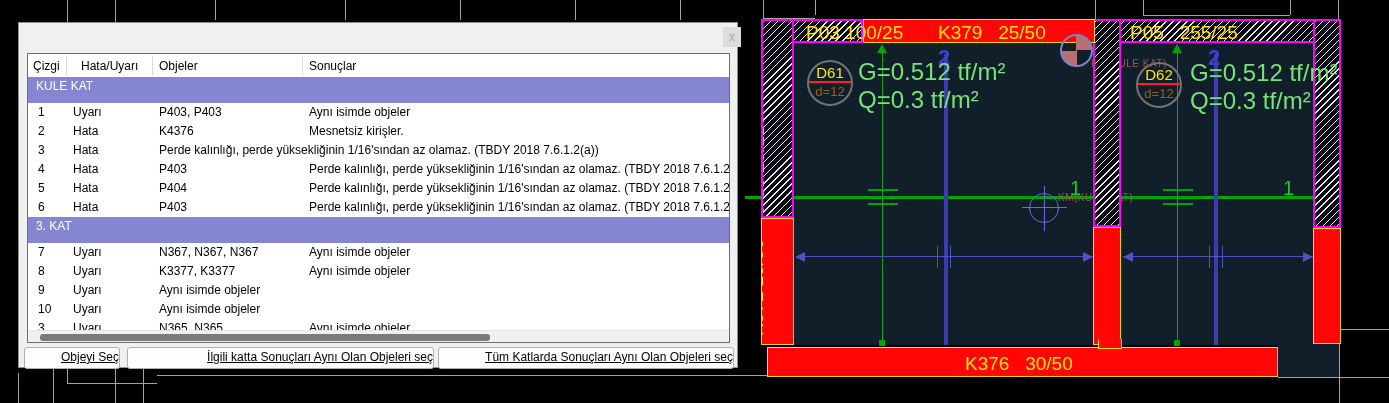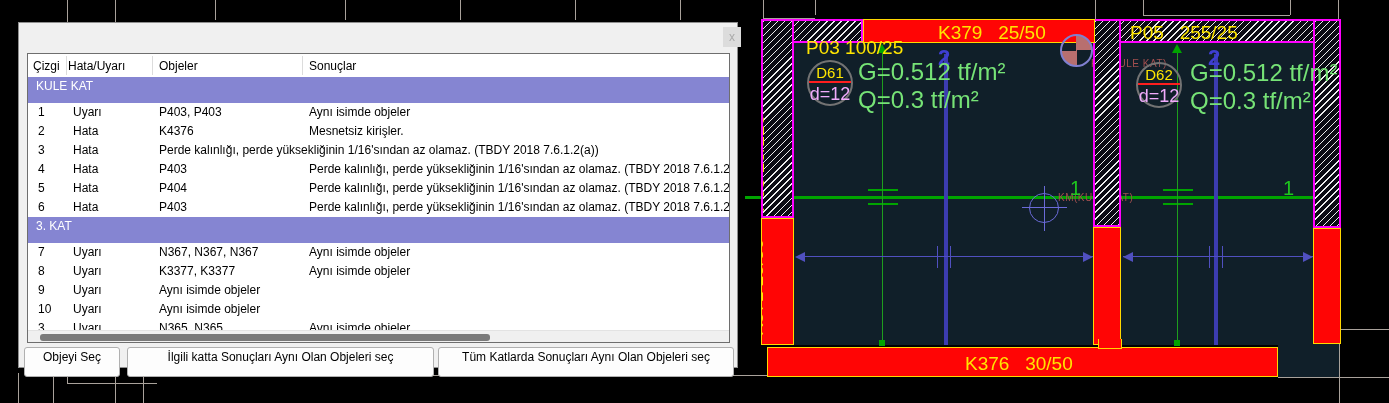--- a/index.html
+++ b/index.html
@@ -16,21 +16,21 @@
            border:1px solid #ffd800;overflow:hidden;}
   .hlabel{position:absolute;z-index:11;color:#ffe600;font-size:19px;white-space:pre;}
   .vlabel{position:absolute;left:5px;bottom:6px;transform-origin:0 100%;
           transform:rotate(-90deg);white-space:pre;color:#ffe600;font-size:19px;z-index:11;}
   .loadtxt{position:absolute;z-index:12;color:#76e376;font-size:24px;white-space:pre;}
   .dcircle{position:absolute;width:46px;height:46px;border:2px solid #737373;border-radius:50%;
            z-index:12;box-sizing:border-box;}
   .dtop{height:50%;display:flex;align-items:flex-end;justify-content:center;
         border-bottom:2px solid #ff1e1e;color:#ffe600;font-size:15px;line-height:1;padding-bottom:1px;box-sizing:border-box;}
   .dbot{height:50%;display:flex;align-items:flex-start;justify-content:center;
-        color:#f0abfc;font-size:18px;line-height:1;padding-top:2px;}
+        color:#a16207;font-size:13px;line-height:1;padding-top:2px;}
   .axis-green-h{position:absolute;background:#00a400;z-index:6;}
   .gtick{position:absolute;background:#00a400;z-index:6;}
   .axis-green-v{position:absolute;width:1px;background:#1e9e1e;z-index:7;}
   .gv-arrow{position:absolute;width:0;height:0;border-left:5px solid transparent;
             border-right:5px solid transparent;border-bottom:9px solid #00a400;z-index:7;}
   .gv-foot{position:absolute;width:6px;height:6px;background:#00a400;z-index:7;}
   .axis-blue-v{position:absolute;width:4px;background:#3c3cb0;z-index:7;}
   .dim{position:absolute;height:1px;background:#5050c0;z-index:7;}
   .dim-tick{position:absolute;width:1px;height:22px;background:#5050c0;z-index:7;}
   .arrL{position:absolute;width:0;height:0;border-top:5px solid transparent;border-bottom:5px solid transparent;
@@ -58,22 +58,22 @@
   #rows{position:absolute;left:0;top:23px;right:0;}
   .group-row{height:26px;line-height:18px;background:#8585d2;color:#fff;padding-left:8px;}
   .trow{display:flex;height:19px;line-height:19px;}
   .c{box-sizing:border-box;white-space:nowrap;overflow:hidden;}
   .c0{width:40px;padding-left:10px;}
   .c1{width:86px;padding-left:5px;}
   .c2{width:150px;padding-left:5px;}
   .c3{flex:1;padding-left:5px;}
   #hscroll{position:absolute;left:0;right:0;top:276px;height:13px;background:#f0f0f0;border-top:1px solid #e3e3e3;}
   #hthumb{position:absolute;left:12px;top:3px;width:450px;height:7px;background:#7a7a7a;border-radius:3px;}
-  .btn{position:absolute;top:324px;height:30px;background:#fdfdfd;border:1px solid #b0b0b0;border-radius:3px;
-       box-sizing:border-box;text-align:center;line-height:19px;color:#000;}
+  .btn{position:absolute;top:324px;height:22px;background:#fdfdfd;border:1px solid #b0b0b0;border-radius:3px;
+       box-sizing:border-box;text-align:right;line-height:19px;color:#000;text-decoration:underline;}
 </style>
 </head>
 <body>
 
 <div>
   <div class="gline" style="left:67px;top:0;width:1px;height:22px;"></div>
   <div class="gline" style="left:115px;top:0;width:1px;height:22px;"></div>
   <div class="gline" style="left:215px;top:0;width:1px;height:20px;"></div>
   <div class="gline" style="left:345px;top:0;width:1px;height:20px;"></div>
   <div class="gline" style="left:460px;top:0;width:1px;height:20px;"></div>
@@ -161,21 +161,21 @@
   </div>
   <div class="redband" style="left:1093px;top:227px;width:28px;height:118px;">
     <div class="vlabel" style="bottom:8px;left:3px;">K378 25/50</div>
   </div>
   <div class="redband" style="left:1313px;top:228px;width:28px;height:116px;">
     <div class="vlabel" style="bottom:8px;left:3px;">K372 25/50</div>
   </div>
   <div class="redband" style="left:767px;top:347px;width:511px;height:30px;"></div>
   <div class="redband" style="left:1098px;top:339px;width:24px;height:10px;border-top:none;"></div>
 
-  <div class="hlabel" style="left:806px;top:22px;margin-top:15px;">P03 100/25</div>
+  <div class="hlabel" style="left:806px;top:22px;">P03 100/25</div>
   <div class="hlabel" style="left:938px;top:22px;">K379   25/50</div>
   <div class="hlabel" style="left:1130px;top:22px;">P05   255/25</div>
   <div class="hlabel" style="left:965px;top:353px;">K376   30/50</div>
 
   <div class="loadtxt" style="left:858px;top:58px;">G=0.512 tf/m²</div>
   <div class="loadtxt" style="left:858px;top:86px;">Q=0.3 tf/m²</div>
   <div class="loadtxt" style="left:1190px;top:59px;">G=0.512 tf/m²</div>
   <div class="loadtxt" style="left:1190px;top:87px;">Q=0.3 tf/m²</div>
 
   <div class="dcircle" style="left:807px;top:60px;">
@@ -189,21 +189,21 @@
 
   <div class="compass" style="left:1060px;top:34px;"></div>
 </div>
 
 <div id="dialog">
   <div id="dlg-close">x</div>
 
   <div id="tbl">
     <div id="thead">
       <div class="hc" style="width:40px;padding-left:5px;">Çizgi</div>
-      <div class="hc" style="width:86px;padding-left:0;">Hata/Uyarı</div>
+      <div class="hc" style="width:86px;padding-left:13px;">Hata/Uyarı</div>
       <div class="hc" style="width:150px;padding-left:5px;">Objeler</div>
       <div class="hc" style="flex:1;padding-left:5px;">Sonuçlar</div>
       <div class="hsep" style="left:38px;"></div>
       <div class="hsep" style="left:124px;"></div>
       <div class="hsep" style="left:274px;"></div>
     </div>
     <div id="rows">
         <div class="group-row">KULE KAT</div>
         <div class="trow">
           <div class="c c0">1</div>

